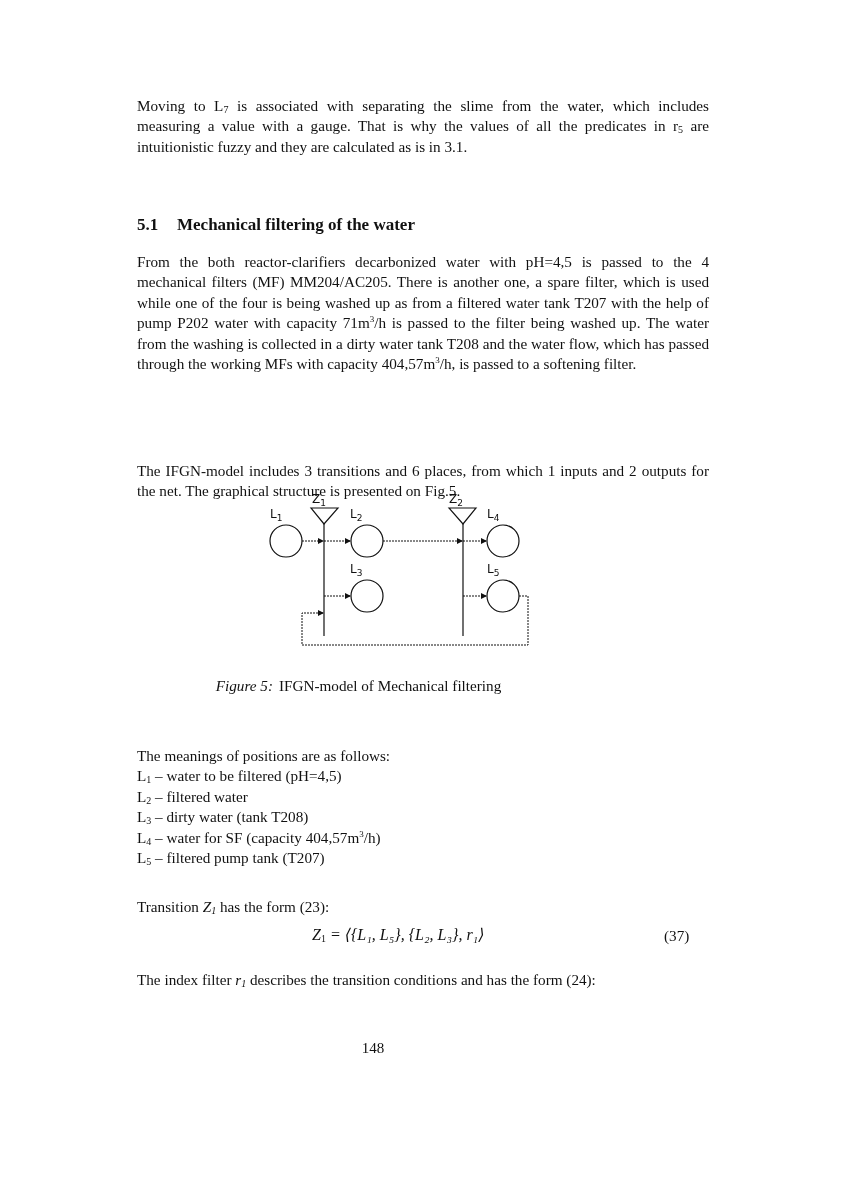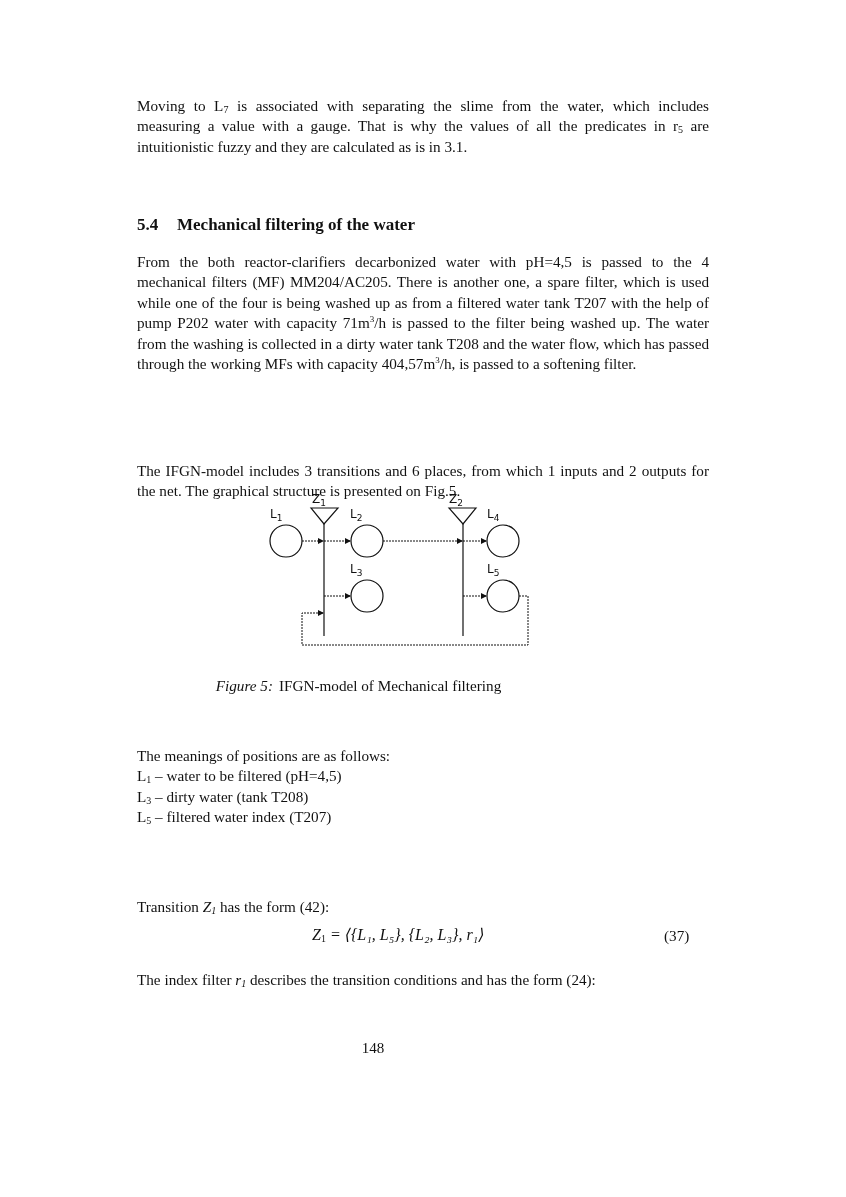--- a/index.html
+++ b/index.html
@@ -24,21 +24,21 @@
     .dsub { font-size: 9px; }
   </style>
 </head>
 <body>
 
 <div class="block" style="top:96px;">
   <p><span>Moving to L</span><sub>7</sub><span> is associated with separating the slime from the water, which includes measuring a value with a gauge. That is why the values of all the predicates in r</span><sub>5</sub><span> are intuitionistic fuzzy and they are calculated as is in 3.1.</span></p>
 </div>
 
 <div class="heading">
-  <span class="num">5.4</span><span>Mechanical filtering of the water</span>
+  <span class="num">5.1</span><span>Mechanical filtering of the water</span>
 </div>
 
 <div class="block" style="top:252px;">
   <p><span>From the both reactor-clarifiers decarbonized water with pH=4,5 is passed to the 4 mechanical filters (MF) MM204/AC205. There is another one, a spare filter, which is used while one of the four is being washed up as from a filtered water tank T207 with the help of pump P202 water with capacity 71m</span><sup>3</sup><span>/h is passed to the filter being washed up. The water from the washing is collected in a dirty water tank T208 and the water flow, which has passed through the working MFs with capacity 404,57m</span><sup>3</sup><span>/h, is passed to a softening filter.</span></p>
 </div>
 
 <div class="block" style="top:418px;margin-top:43px;">
   <p>The IFGN-model includes 3 transitions and 6 places, from which 1 inputs and 2 outputs for the net. The graphical structure is presented on Fig.5.</p>
 </div>
 
@@ -81,26 +81,28 @@
   <polyline points="519,596 528,596 528,645 302,645 302,613 323,613" fill="none" stroke="#111" stroke-width="1" stroke-dasharray="2,1" marker-end="url(#arr)"></polyline>
 </svg>
 
 <div class="caption">
   <i>Figure 5:</i><span>IFGN-model of Mechanical filtering</span>
 </div>
 
 <div class="list">
   <div>The meanings of positions are as follows:</div>
   <div><span>L</span><sub>1</sub><span> – water to be filtered (pH=4,5)</span></div>
+  <div><span>L</span><sub>2</sub><span> – filtered water</span></div>
   <div><span>L</span><sub>3</sub><span> – dirty water (tank T208)</span></div>
-  <div><span>L</span><sub>5</sub><span> – filtered water index (T207)</span></div>
+  <div><span>L</span><sub>4</sub><span> – water for SF (capacity 404,57m</span><sup>3</sup><span>/h)</span></div>
+  <div><span>L</span><sub>5</sub><span> – filtered pump tank (T207)</span></div>
 </div>
 
 <div class="block" style="top:897px;">
-  <p><span>Transition </span><i>Z</i><sub><i>1</i></sub><span>  has the form (42):</span></p>
+  <p><span>Transition </span><i>Z</i><sub><i>1</i></sub><span>  has the form (23):</span></p>
 </div>
 
 <div class="eq">
   <span>Z</span><sub class="up">1</sub><span> = ⟨{L₁, L₅}, {L₂, L₃}, r₁⟩</span>
 </div>
 <div class="eqnum">(37)</div>
 
 <div class="block" style="top:970px;">
   <p><span>The index filter </span><i>r</i><sub><i>1</i></sub><span> describes the transition conditions and has the form (24):</span></p>
 </div>

